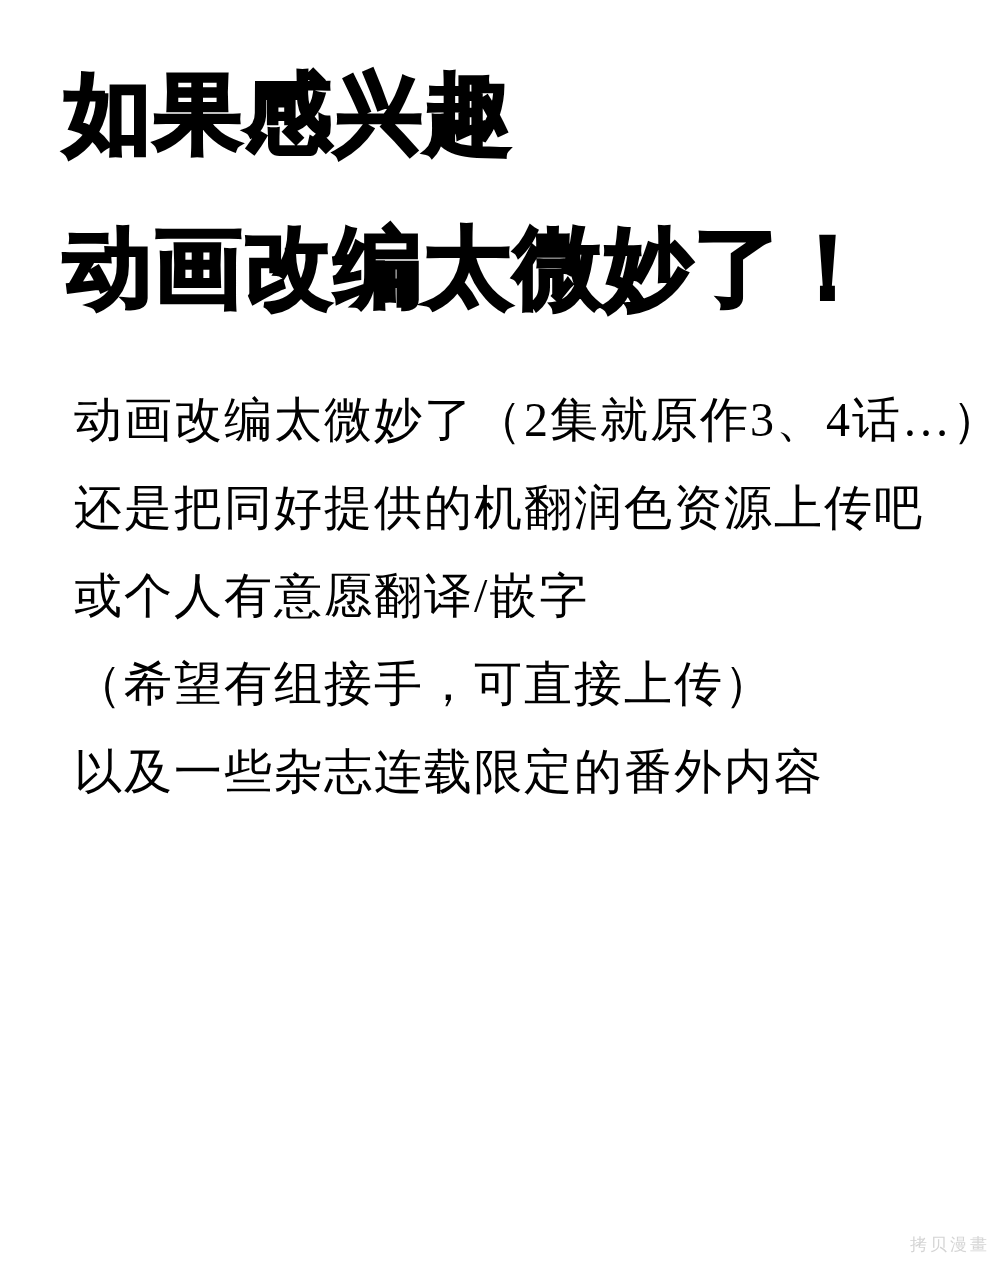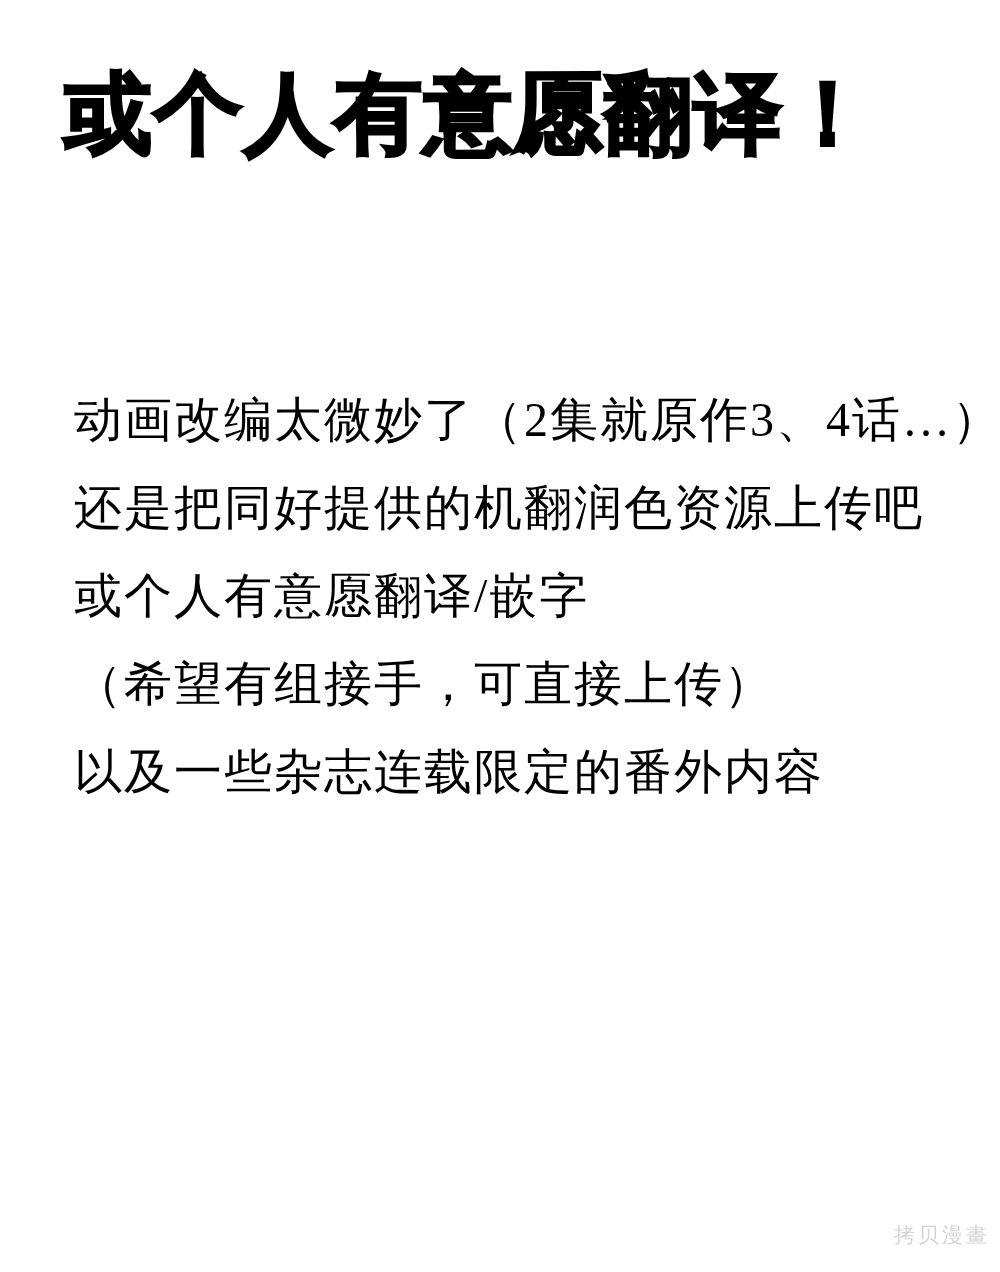--- a/index.html
+++ b/index.html
@@ -42,35 +42,36 @@
     font-family: "Liberation Serif", "DejaVu Serif", serif;
     font-size: 48px;
     line-height: 80px;
     letter-spacing: 2px;
     white-space: nowrap;
   }
   
   .watermark {
     position: absolute;
     right: 10px;
-    bottom: 23px;
+    bottom: 16px;
     font-family: "Liberation Serif", "DejaVu Serif", serif;
-    font-size: 21px;
+    font-size: 17px;
     letter-spacing: 3px;
     color: #d4d4d4;
     user-select: none;
   }
 </style>
 </head>
 <body>
 
 <div class="page">
 
   <header class="heading">
-    <h1 class="heading-line">或个人有意愿翻译！</h1>
+    <h1 class="heading-line">如果感兴趣</h1>
+    <h1 class="heading-line">动画改编太微妙了！</h1>
   </header>
 
   <main class="notice">
     <p class="notice-line">动画改编太微妙了（2集就原作3、4话…）</p>
     <p class="notice-line">还是把同好提供的机翻润色资源上传吧</p>
     <p class="notice-line">或个人有意愿翻译/嵌字</p>
     <p class="notice-line">（希望有组接手，可直接上传）</p>
     <p class="notice-line">以及一些杂志连载限定的番外内容</p>
   </main>
 

